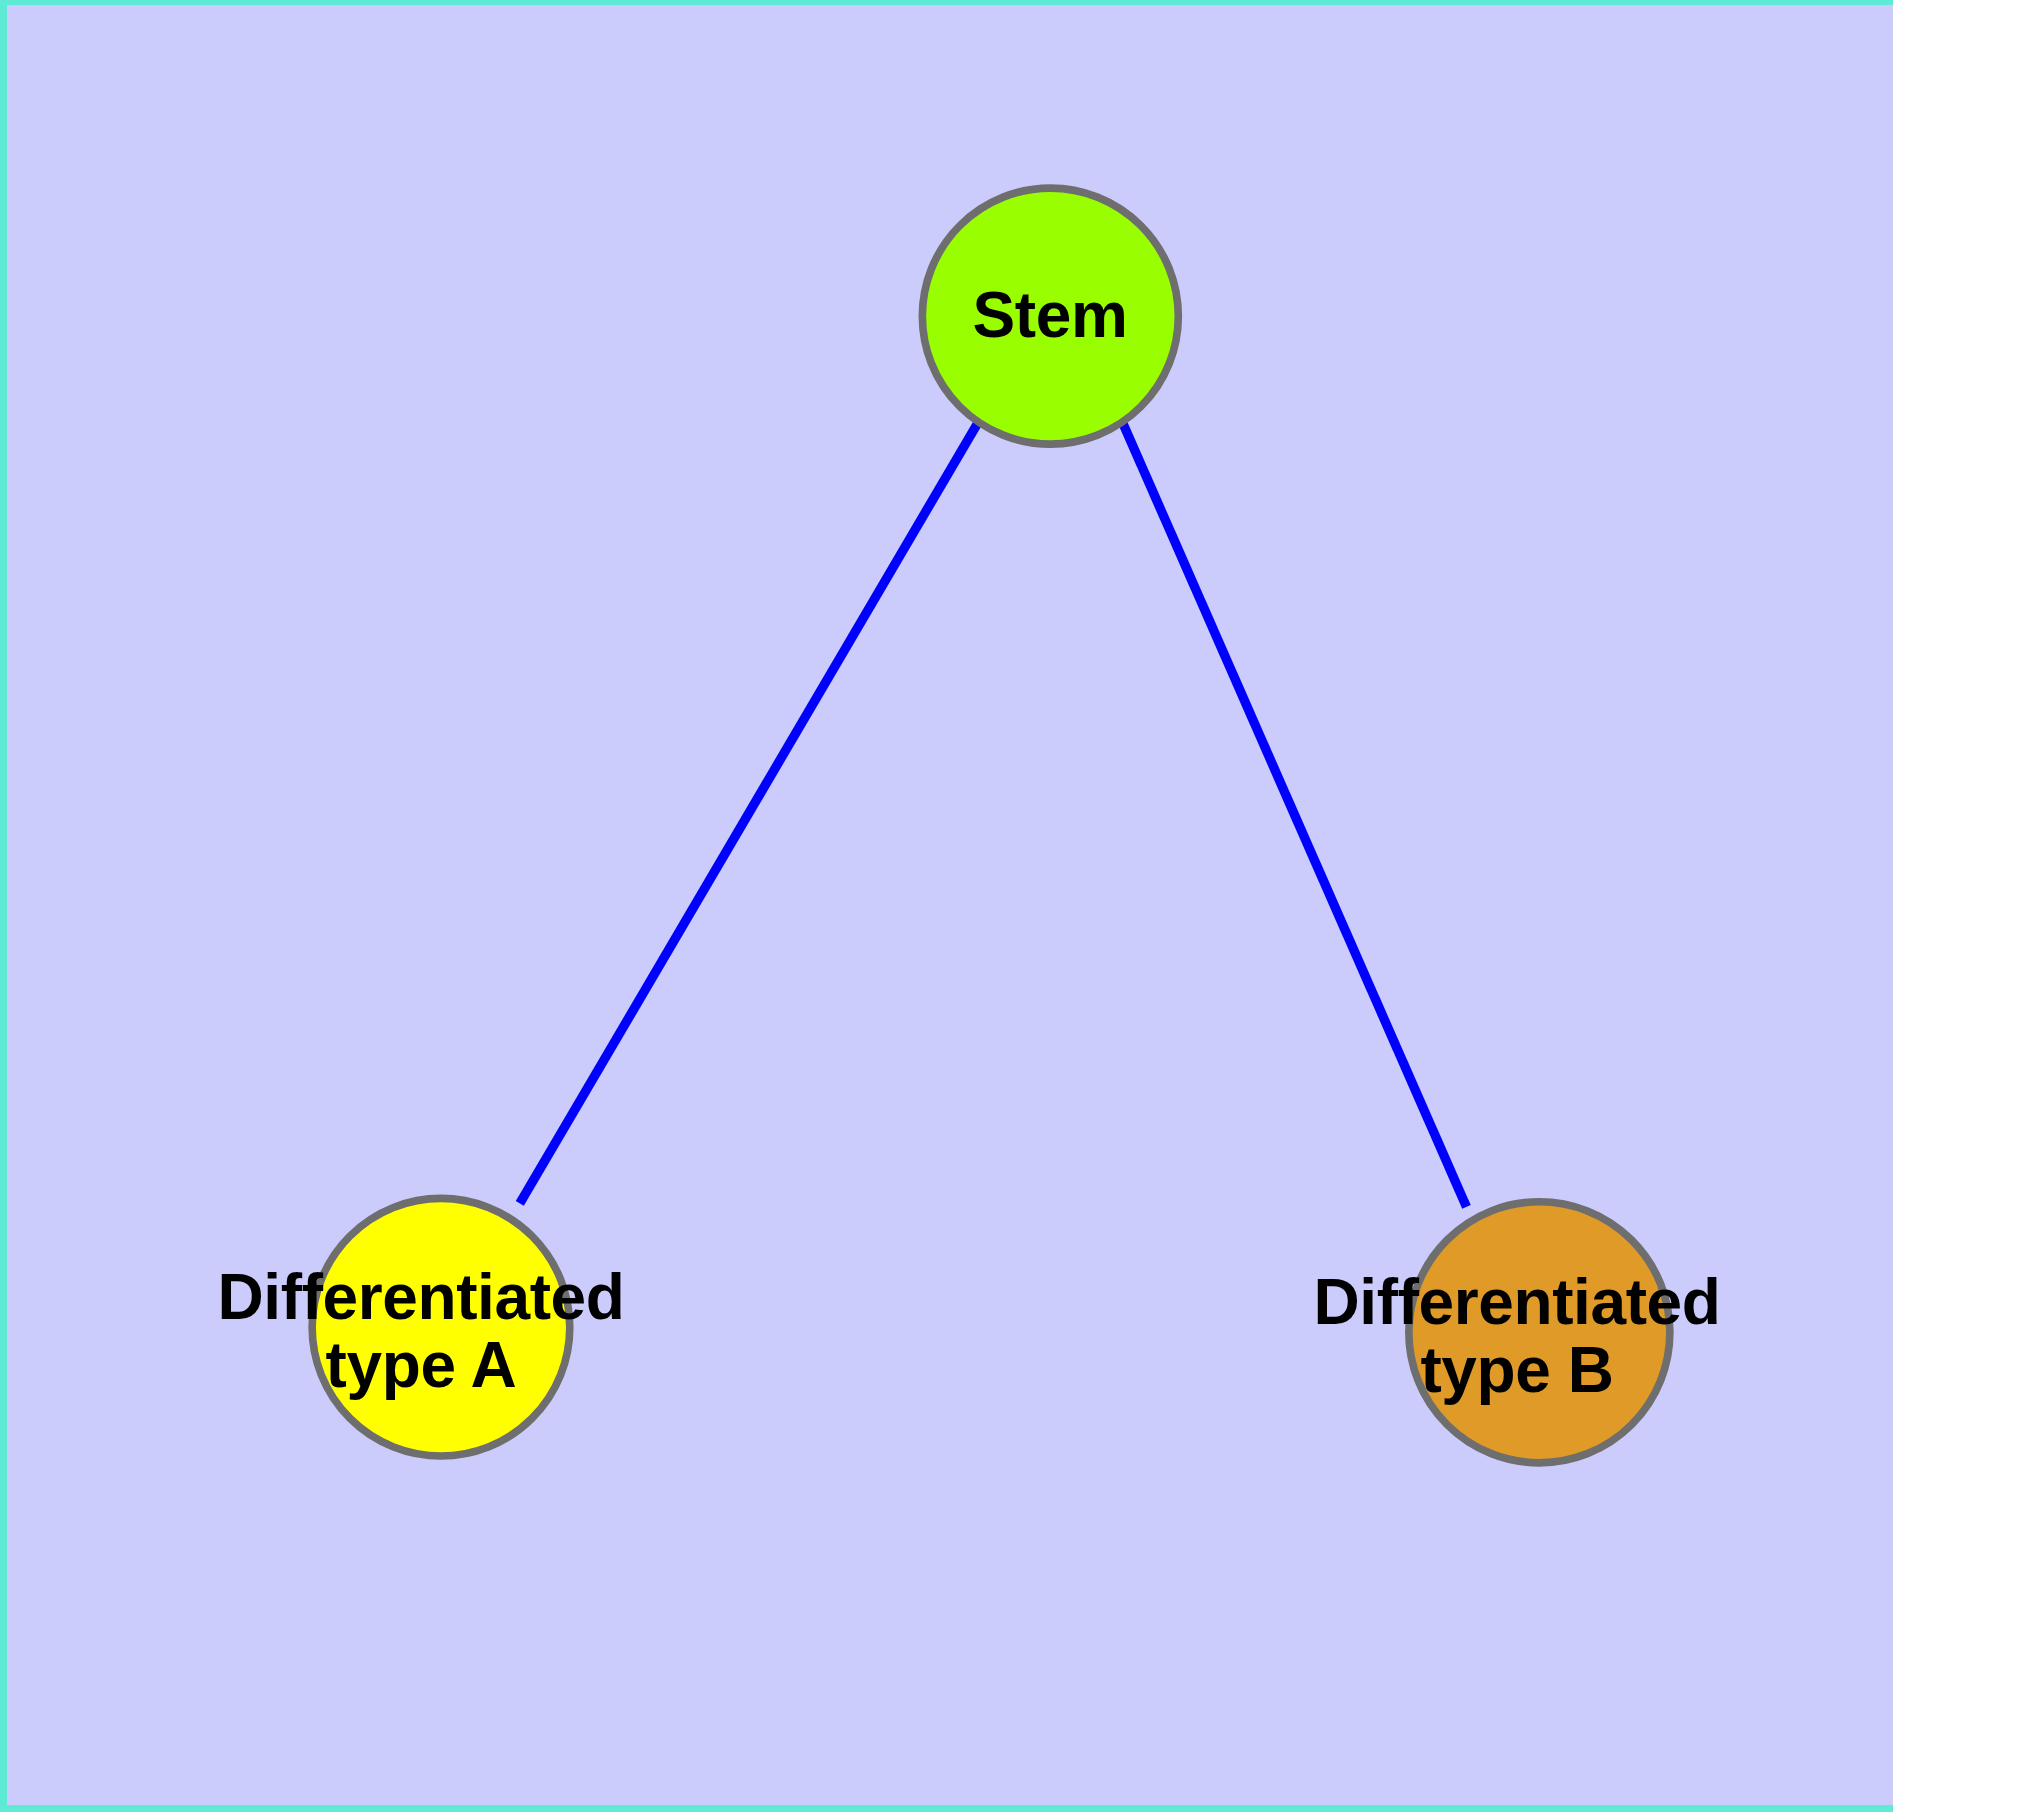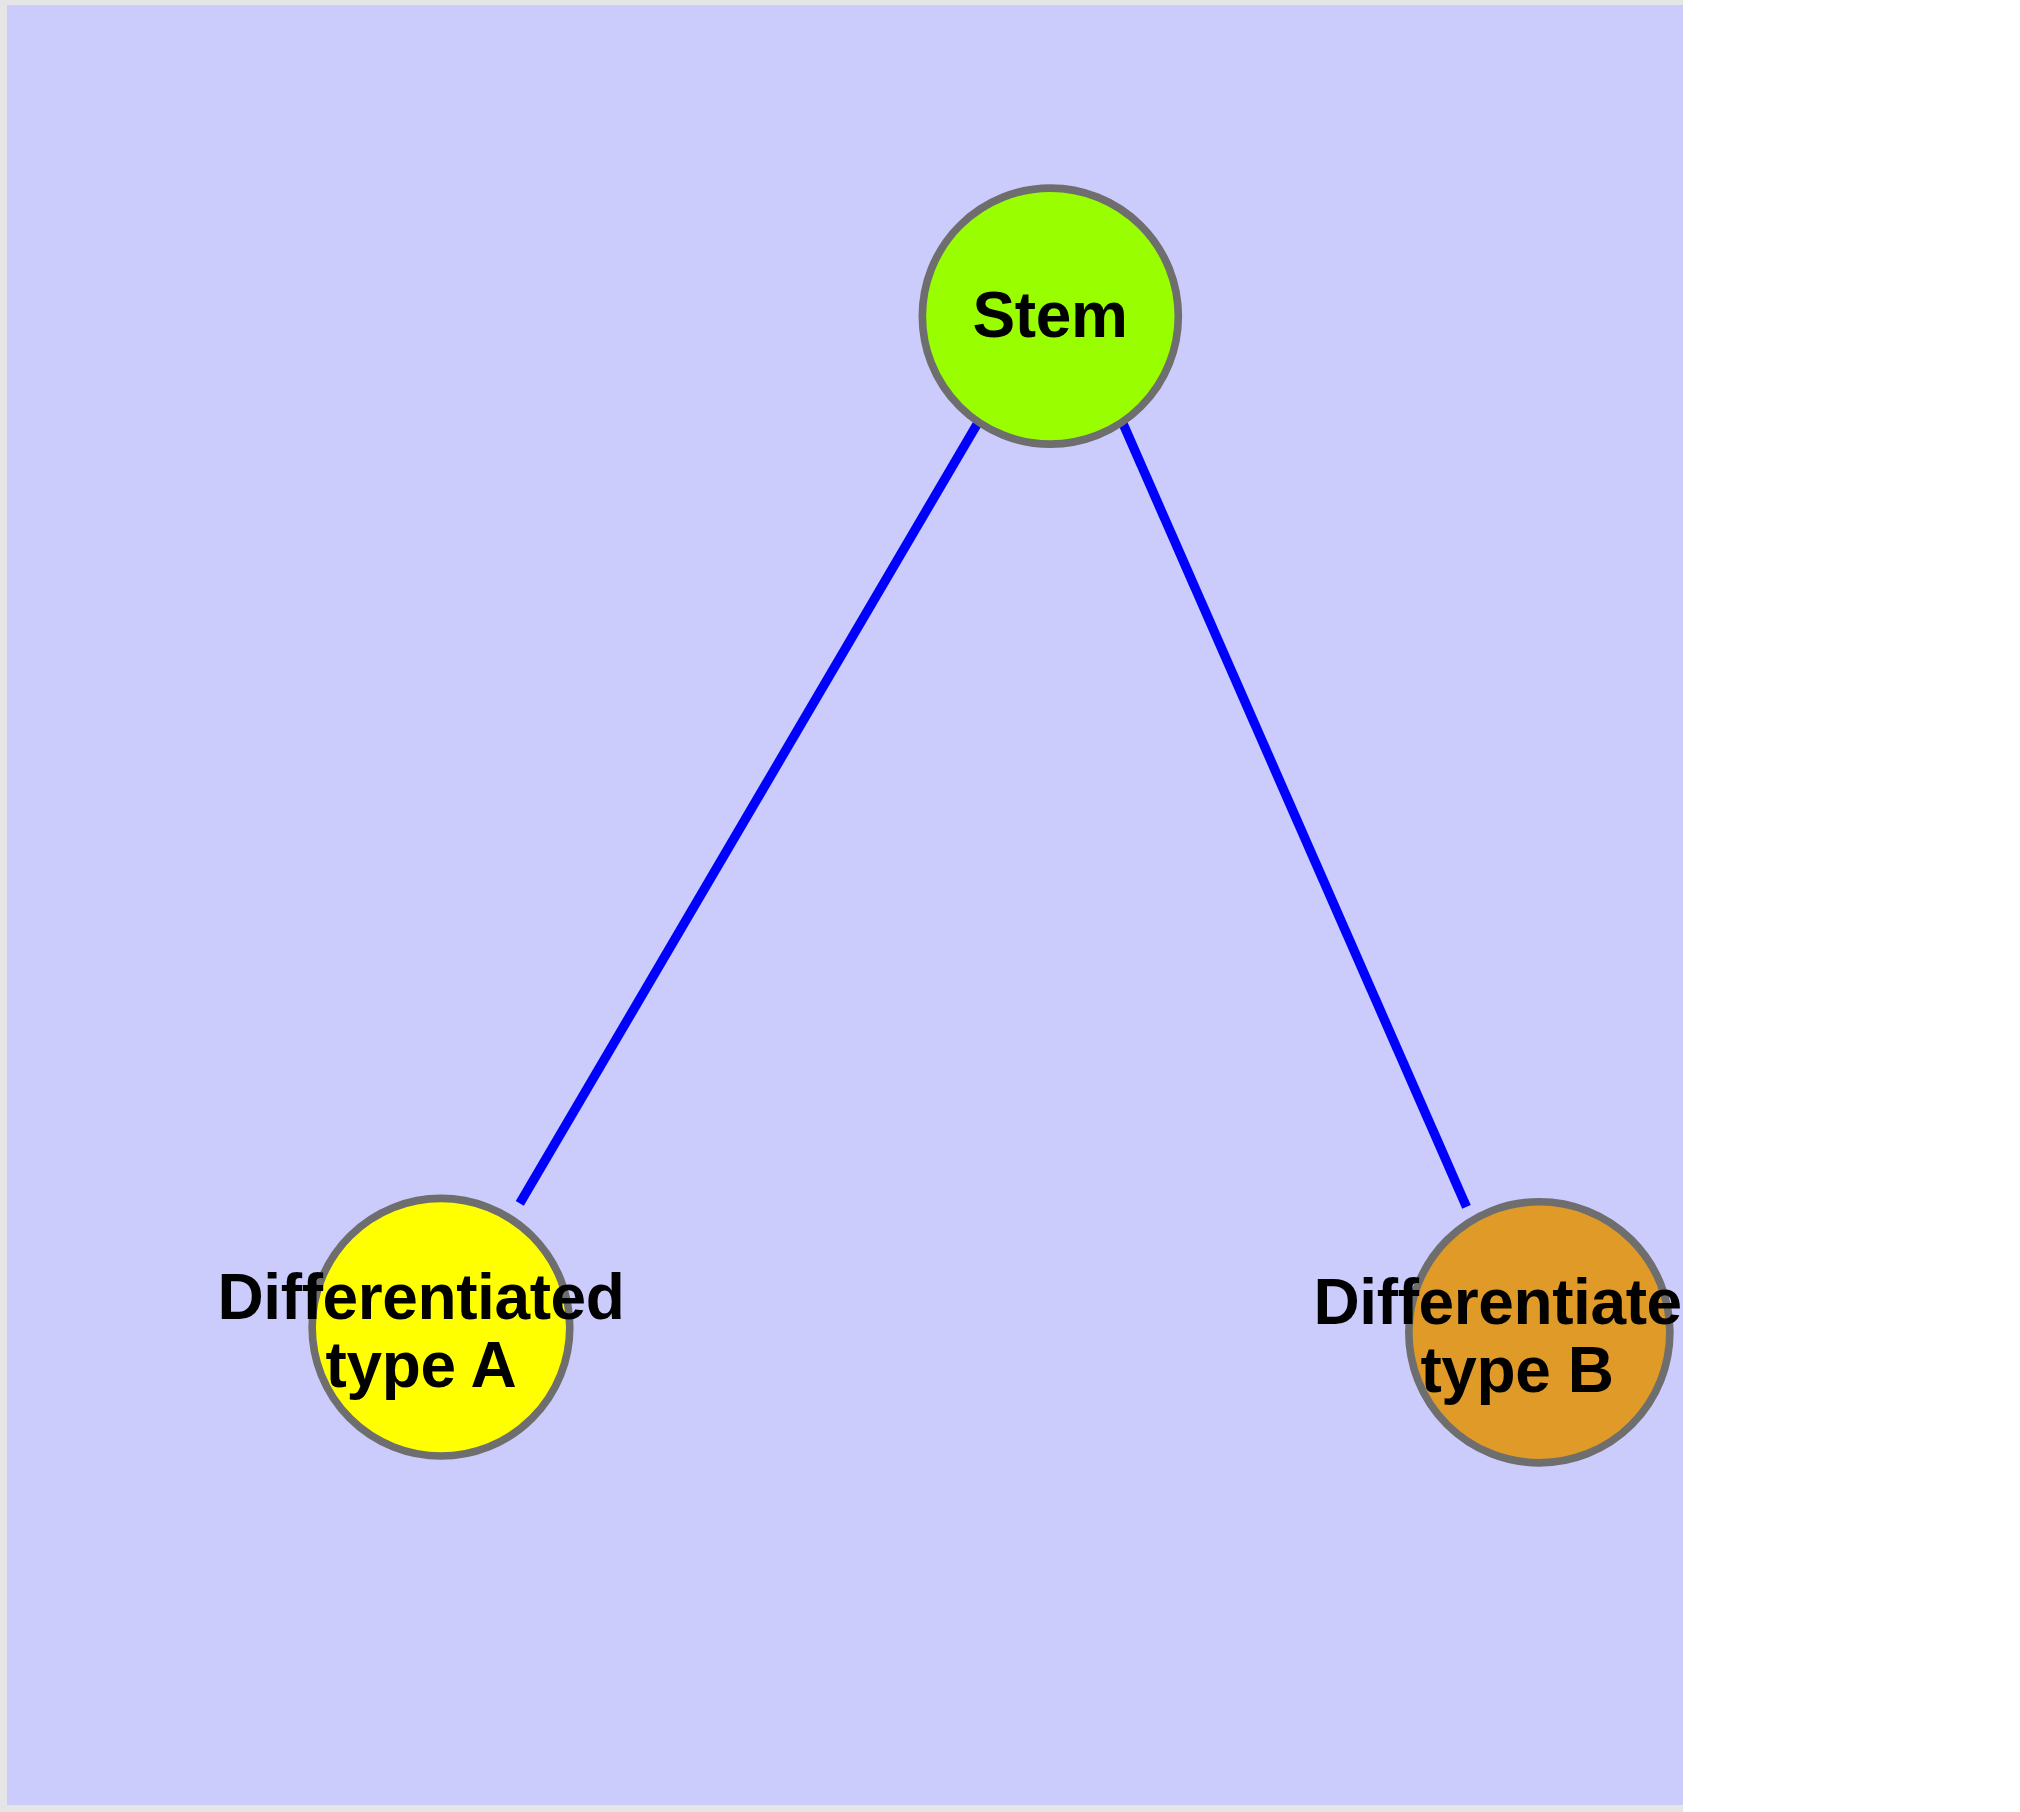--- a/index.html
+++ b/index.html
@@ -3,23 +3,23 @@
 <meta charset="utf-8">
 <title>Cell Differentiation Graph</title>
 <style>
   html, body {
     margin: 0;
     padding: 0;
     background: #ffffff;
   }
   #canvas {
     position: relative;
-    width: 1683px;
+    width: 1893px;
     height: 1812px;
-    background: #e5e5e5;
+    background: #5eead4;
     overflow: hidden;
     font-family: "Liberation Sans", "DejaVu Sans", sans-serif;
   }
   #plot-area {
     position: absolute;
     left: 6.8px;
     top: 5.1px;
     width: 2014px;
     height: 1800px;
     background: #ccccfc;

